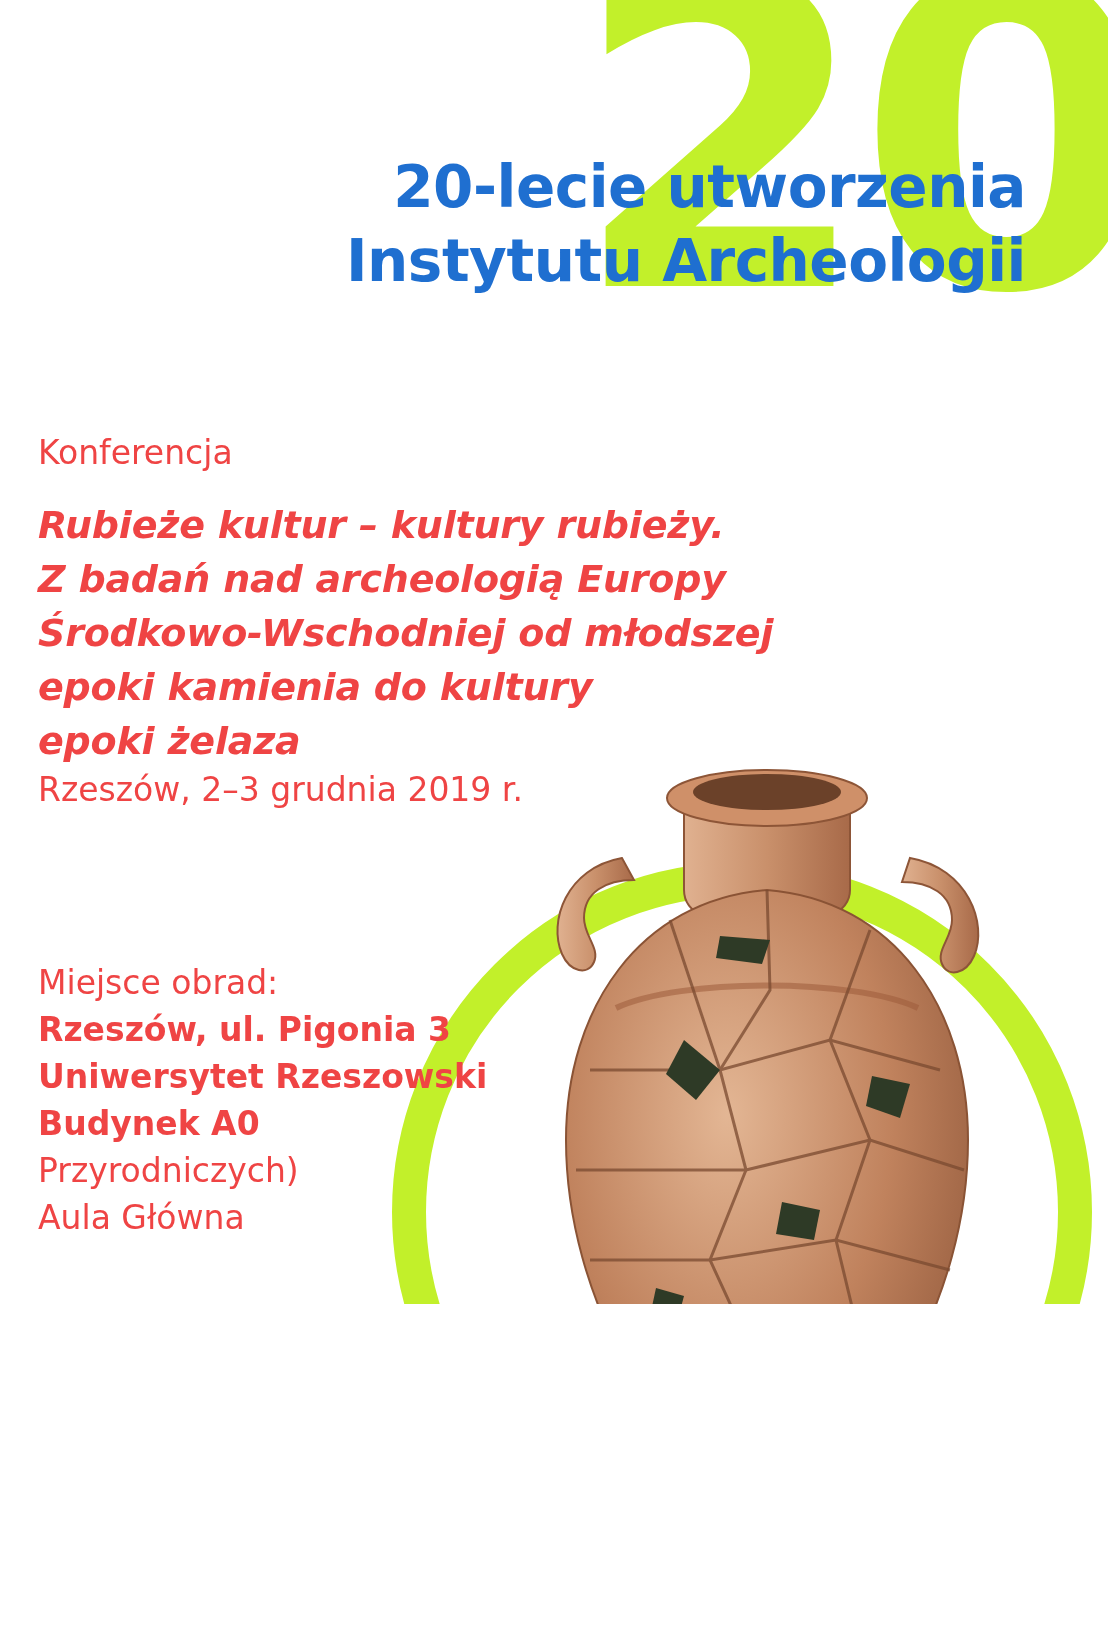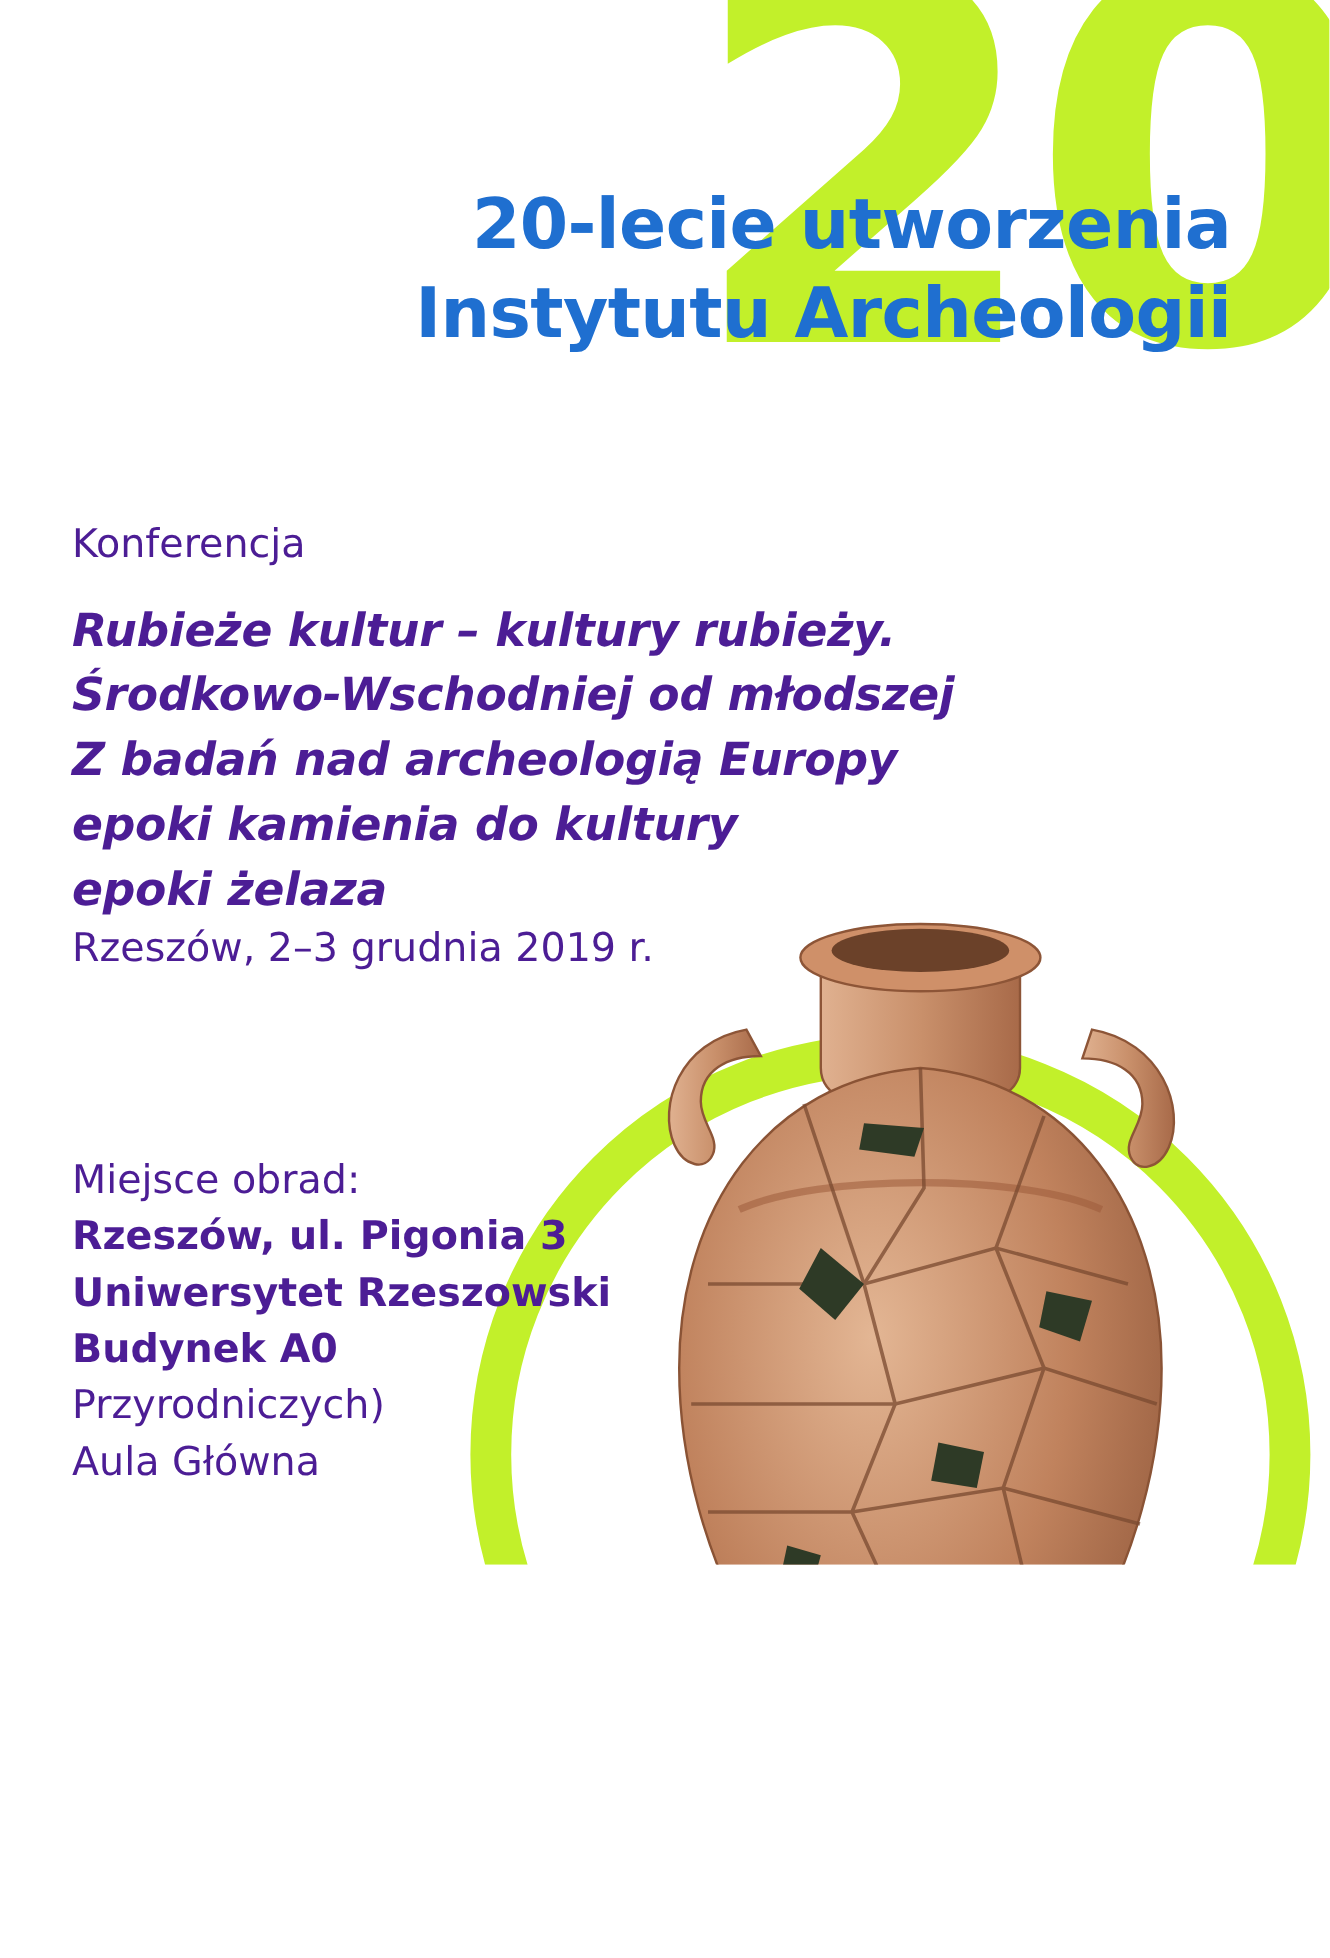--- a/index.html
+++ b/index.html
@@ -62,25 +62,25 @@
     height: 700px;
     border-radius: 50%;
     border: 34px solid #c2f02a;
     box-sizing: border-box;
     z-index: 2;
   }
 
   
   .content {
     position: absolute;
-    left: 60px;
+    left: 38px;
     top: 432px;
     width: 720px;
     z-index: 4;
-    color: #4c1d95;
+    color: #ef4444;
   }
   .kicker {
     font-size: 33px;
     line-height: 1.25;
     margin-bottom: 26px;
   }
   .conf-title {
     font-style: italic;
     font-weight: bold;
     font-size: 38px;
@@ -189,22 +189,22 @@
 
       <ellipse cx="297" cy="792" rx="52" ry="14" fill="#7a4a30" opacity="0.55"></ellipse>
     </svg>
   </div>
 
   <div class="content">
     <div class="kicker">Konferencja</div>
 
     <div class="conf-title">
       <span class="line">Rubieże kultur – kultury rubieży.</span>
+      <span class="line">Z badań nad archeologią Europy</span>
       <span class="line">Środkowo-Wschodniej od młodszej</span>
-      <span class="line">Z badań nad archeologią Europy</span>
       <span class="line">epoki kamienia do kultury</span>
       <span class="line">epoki żelaza</span>
     </div>
 
     <div class="date">Rzeszów, 2–3 grudnia 2019 r.</div>
 
     <div class="venue">
       <span class="line">Miejsce obrad:</span>
       <span class="line strong">Rzeszów, ul. Pigonia 3</span>
       <span class="line strong">Uniwersytet Rzeszowski</span>

